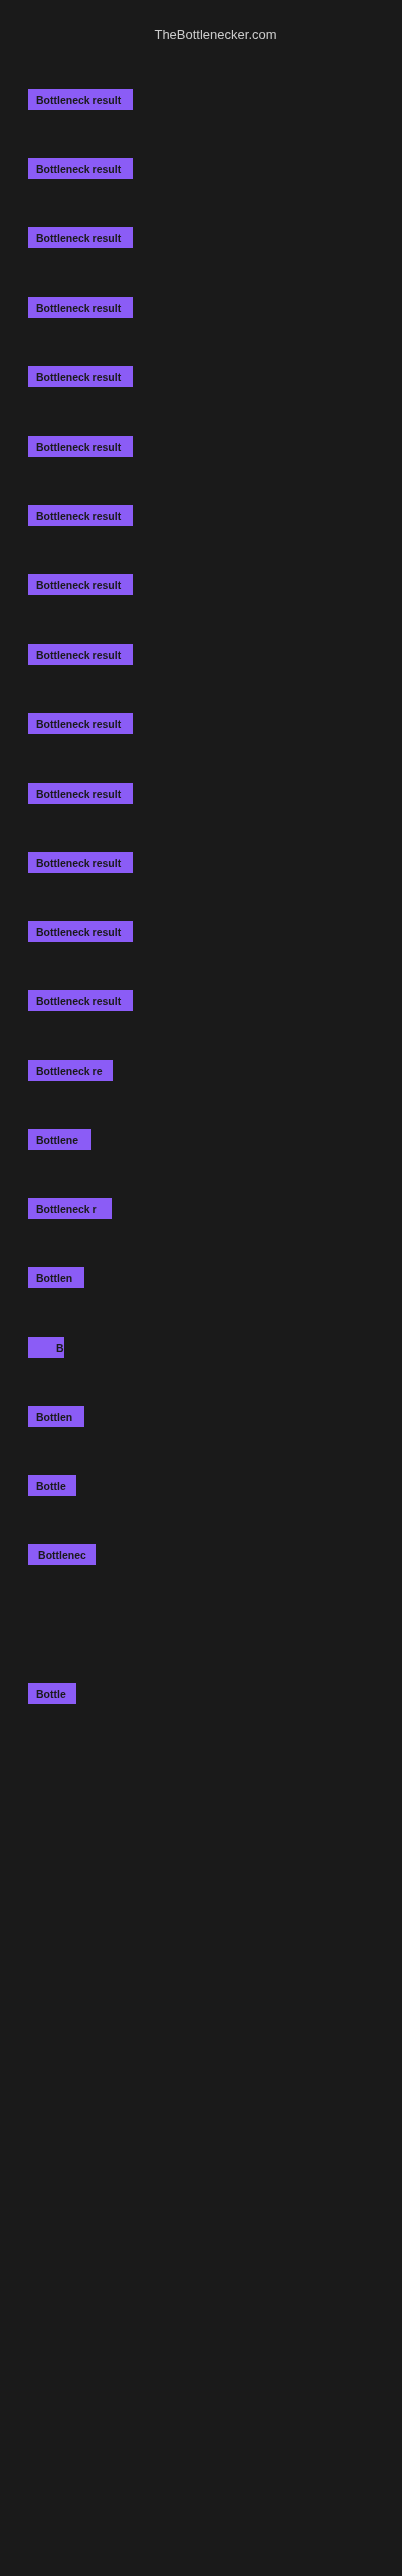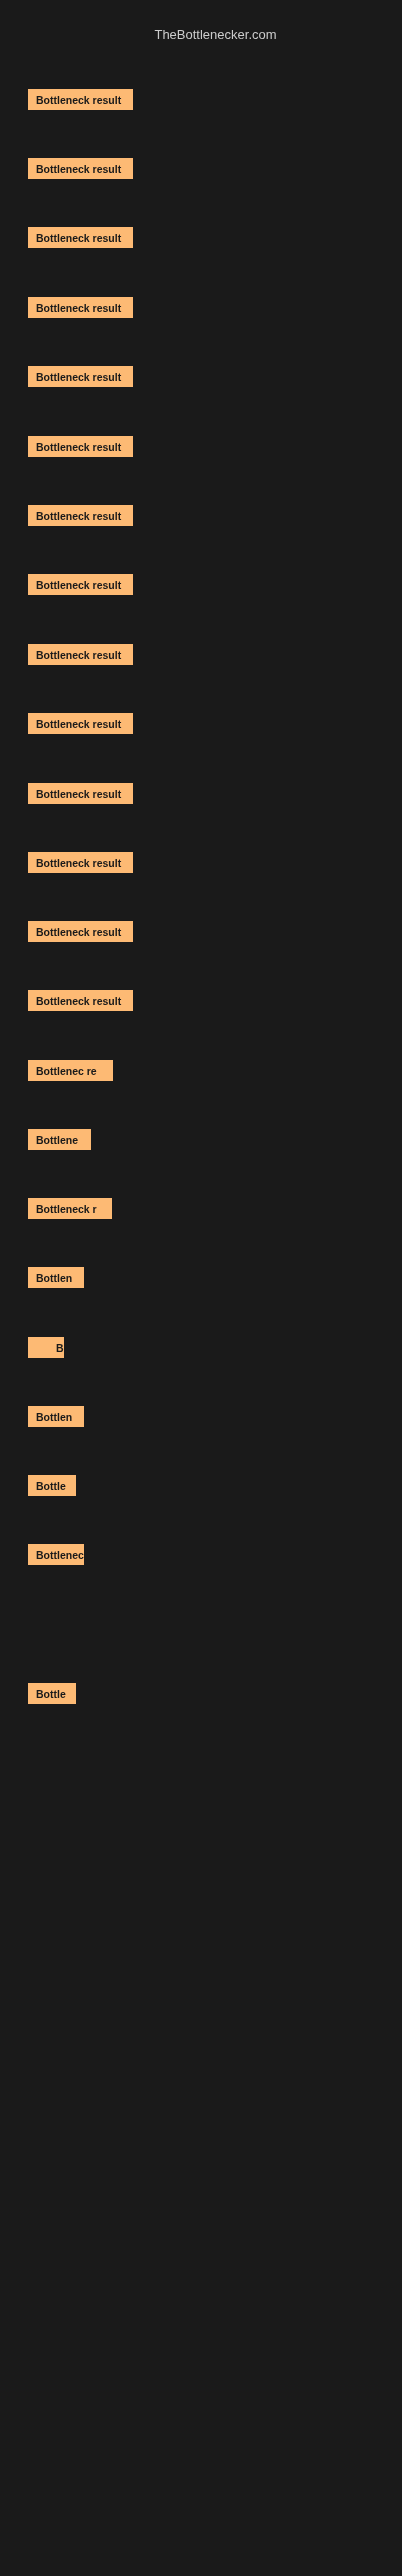--- a/index.html
+++ b/index.html
@@ -19,21 +19,21 @@
     .site-title {
       text-align: center;
       color: #cccccc;
       font-size: 13px;
       padding: 6.4px 0;
       background-color: #1a1a1a;
     }
 
     .bottleneck-card {
       display: inline-block;
-      background-color: #fdba74;
+      background-color: #8b5cf6;
       color: #1a1a1a;
       font-size: 10.5px;
       font-weight: 600;
       padding: 4.8px 8px;
       margin: 0;
       white-space: nowrap;
       overflow: hidden;
     }
   </style>
 </head>
@@ -51,23 +51,23 @@
     <div style="position: absolute; top: 303px; left: 0px; width: 403px;"><div class="bottleneck-card" style="width: 105px;">Bottleneck result</div></div>
     <div style="position: absolute; top: 373px; left: 0px; width: 403px;"><div class="bottleneck-card" style="width: 105px;">Bottleneck result</div></div>
     <div style="position: absolute; top: 442px; left: 0px; width: 403px;"><div class="bottleneck-card" style="width: 105px;">Bottleneck result</div></div>
     <div style="position: absolute; top: 511px; left: 0px; width: 403px;"><div class="bottleneck-card" style="width: 105px;">Bottleneck result</div></div>
     <div style="position: absolute; top: 581px; left: 0px; width: 403px;"><div class="bottleneck-card" style="width: 105px;">Bottleneck result</div></div>
     <div style="position: absolute; top: 650px; left: 0px; width: 403px;"><div class="bottleneck-card" style="width: 105px;">Bottleneck result</div></div>
     <div style="position: absolute; top: 720px; left: 0px; width: 403px;"><div class="bottleneck-card" style="width: 105px;">Bottleneck result</div></div>
     <div style="position: absolute; top: 789px; left: 0px; width: 403px;"><div class="bottleneck-card" style="width: 105px;">Bottleneck result</div></div>
     <div style="position: absolute; top: 858px; left: 0px; width: 403px;"><div class="bottleneck-card" style="width: 105px;">Bottleneck result</div></div>
     <div style="position: absolute; top: 927px; left: 0px; width: 403px;"><div class="bottleneck-card" style="width: 105px;">Bottleneck result</div></div>
-    <div style="position: absolute; top: 997px; left: 0px; width: 403px;"><div class="bottleneck-card" style="width: 85px;">Bottlenec re</div></div>
+    <div style="position: absolute; top: 997px; left: 0px; width: 403px;"><div class="bottleneck-card" style="width: 85px;">Bottleneck re</div></div>
     <div style="position: absolute; top: 1066px; left: 0px; width: 403px;"><div class="bottleneck-card" style="width: 63px;">Bottlene</div></div>
     <div style="position: absolute; top: 1135px; left: 0px; width: 403px;"><div class="bottleneck-card" style="width: 84px;">Bottleneck r</div></div>
     <div style="position: absolute; top: 1204px; left: 0px; width: 403px;"><div class="bottleneck-card" style="width: 56px;">Bottlen</div></div>
     <div style="position: absolute; top: 1274px; left: 0px; width: 403px;"><div class="bottleneck-card" style="width: 32px; padding-left: 28px;">Bot</div></div>
     <div style="position: absolute; top: 1343px; left: 0px; width: 403px;"><div class="bottleneck-card" style="width: 56px;">Bottlen</div></div>
     <div style="position: absolute; top: 1412px; left: 0px; width: 403px;"><div class="bottleneck-card" style="width: 48px;">Bottle</div></div>
-    <div style="position: absolute; top: 1481px; left: 0px; width: 403px;"><div class="bottleneck-card" style="width: 56px;">Bottlenec</div></div>
+    <div style="position: absolute; top: 1481px; left: 0px; width: 403px;"><div class="bottleneck-card" style="width: 68px; text-align: center;">Bottlenec</div></div>
     <div style="position: absolute; top: 1620px; left: 0px; width: 403px;"><div class="bottleneck-card" style="width: 48px;">Bottle</div></div>
   </div>
 
 
 </body></html>

